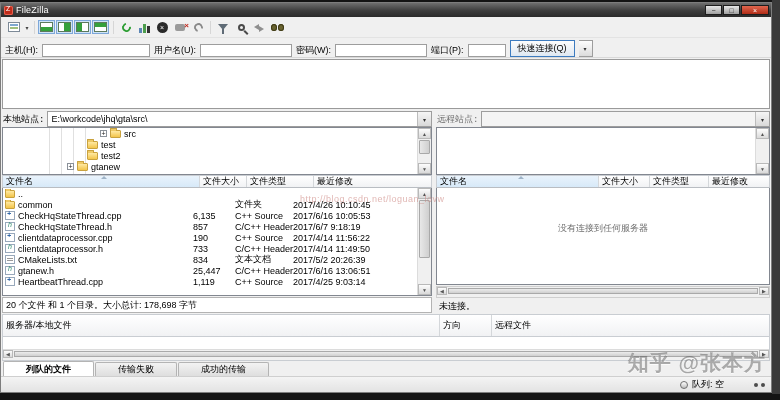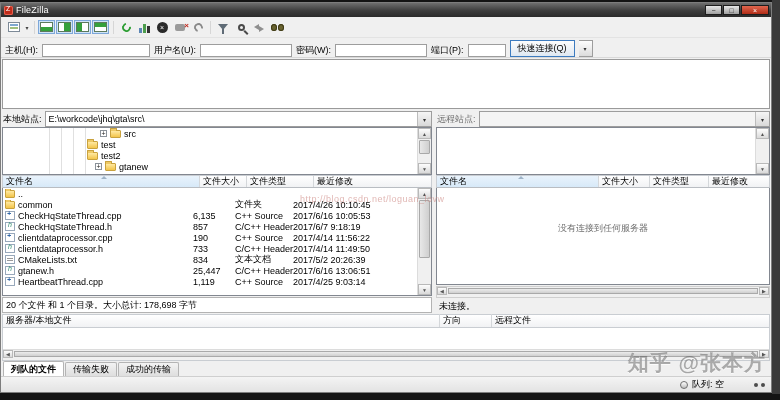--- a/index.html
+++ b/index.html
@@ -78,21 +78,21 @@
     display:flex;align-items:center;justify-content:center;font-size:6px;color:#333;}
   
   .msglog{height:48px;flex:0 0 48px;background:#fff;border:1px solid #9a9a9a;margin:1px 1px 2px 1px;}
   
   .main{flex:1;display:flex;padding:0 1px;min-height:0;}
   .panel{display:flex;flex-direction:column;min-width:0;}
   .panel.left{width:430px;flex:0 0 430px;}
   .panel.right{flex:1;}
   .splitter{width:4px;flex:0 0 4px;}
   .siterow{height:16px;flex:0 0 16px;display:flex;align-items:center;gap:3px;}
-  .sitelabel{white-space:nowrap;padding-left:1px;}
+  .sitelabel{white-space:nowrap;padding-left:1px;font-family:Liberation Mono, monospace;}
   .sitelabel.dis{color:#6d6d6d;}
   .combo{flex:1;height:14px;border:1px solid #9d9d9d;background:#fff;display:flex;align-items:center;min-width:0;}
   .combo .val{flex:1;padding:0 3px;white-space:nowrap;overflow:hidden;}
   .combo .cdd{width:13px;height:100%;background:linear-gradient(#f5f5f5,#d9d9d9);border-left:1px solid #bcbcbc;
     display:flex;align-items:center;justify-content:center;font-size:6px;color:#333;}
   .combo.dis{background:#f4f4f4;}
   .treebox{height:46px;flex:0 0 46px;border:1px solid #828790;background:#fff;position:relative;overflow:hidden;}
   .treelines{position:absolute;top:0;bottom:0;left:0;width:100px;
     background:
       linear-gradient(#c8c8c8,#c8c8c8) 46px 0/1px 100%,
@@ -134,26 +134,26 @@
   .fic[data-icon="h"]::after{content:"h";position:absolute;left:2px;top:-2px;color:#2f8a6e;font-size:7px;}
   .fic[data-icon="txt"]::after{content:"";position:absolute;left:1px;top:2px;width:6px;height:1px;background:#9a9a9a;box-shadow:0 2px 0 #9a9a9a;}
   .statstrip{height:14px;flex:0 0 14px;border:1px solid #b3b3b3;background:#fff;display:flex;align-items:center;padding-left:3px;margin-top:1px;white-space:nowrap;overflow:hidden;}
   .emptymsg{position:absolute;left:0;right:0;top:34px;text-align:center;color:#6e6e6e;}
   .hsb{height:10px;flex:0 0 10px;background:#f0f0f0;border:1px solid #cfcfcf;position:relative;margin-top:1px;}
   .hsb .la,.hsb .ra{position:absolute;top:0;width:10px;height:8px;background:linear-gradient(#fdfdfd,#d9d9d9);border:1px solid #b9b9b9;box-sizing:border-box;font-size:5px;color:#555;display:flex;align-items:center;justify-content:center;}
   .hsb .la{left:0;} .hsb .ra{right:0;}
   .hsb .hthumb{position:absolute;left:11px;top:1px;height:6px;background:linear-gradient(#ececec,#cfcfcf);border:1px solid #a9a9a9;box-sizing:border-box;}
   
   .queue{flex:0 0 47px;display:flex;flex-direction:column;margin:1px 1px 0 1px;}
-  .qheader{height:14px;display:flex;background:linear-gradient(#ffffff,#f1f2f4);border:1px solid #c9cdd2;box-sizing:border-box;align-items:flex-end;}
+  .qheader{height:23px;display:flex;background:linear-gradient(#ffffff,#f1f2f4);border:1px solid #c9cdd2;box-sizing:border-box;}
   .qh1{width:430px;flex:0 0 430px;} .qh2{width:45px;flex:0 0 45px;} .qh3{flex:1;border-right:none;}
   .qbody{flex:1;background:#fff;border:1px solid #c9cdd2;border-top:none;position:relative;}
   .qbody .hsb{position:absolute;left:0;right:0;bottom:0;margin:0;border:none;border-top:1px solid #dcdcdc;}
   .tabs{height:15px;display:flex;align-items:flex-end;background:#f0f0f0;padding-left:2px;gap:1px;}
-  .tab{height:13px;display:flex;align-items:center;padding:0 7px;border:1px solid #b4b4b4;border-bottom:none;
+  .tab{height:13px;display:flex;align-items:center;padding:0 22px;border:1px solid #b4b4b4;border-bottom:none;
     background:linear-gradient(#f3f3f3,#dedede);border-radius:2px 2px 0 0;white-space:nowrap;}
   .tab.active{background:#fff;font-weight:bold;height:14px;}
   
   .statusbar{height:15px;flex:0 0 15px;background:linear-gradient(#f4f4f4,#e3e3e3);border-top:1px solid #cfcfcf;
     display:flex;align-items:center;justify-content:flex-end;gap:4px;padding-right:6px;}
   .qicon{width:8px;height:8px;border-radius:50%;border:1px solid #6f6f6f;background:linear-gradient(#fff,#bdbdbd);box-sizing:border-box;}
   .leds{display:flex;gap:3px;margin-left:26px;}
   .led{width:4px;height:4px;border-radius:50%;background:#4c4c4c;}
   
   .wm-csdn{position:absolute;left:300px;top:194px;color:rgba(205,135,130,.6);font-size:9px;letter-spacing:.5px;pointer-events:none;}
@@ -268,21 +268,21 @@
           <span>src</span>
         </div>
         <div class="titem" style="padding-left:84px;">
           <span class="foldericon"></span>
           <span>test</span>
         </div>
         <div class="titem" style="padding-left:84px;">
           <span class="foldericon"></span>
           <span>test2</span>
         </div>
-        <div class="titem" style="padding-left:84px;margin-left:8px;">
+        <div class="titem" style="padding-left:64px;">
           <span class="expander"></span>
           <span class="foldericon"></span>
           <span>gtanew</span>
         </div>
         <div class="vsb">
           <span class="up">▲</span>
           <span class="thumb" style="top:12px;height:14px;"></span>
           <span class="dn">▼</span>
         </div>
       </div>

